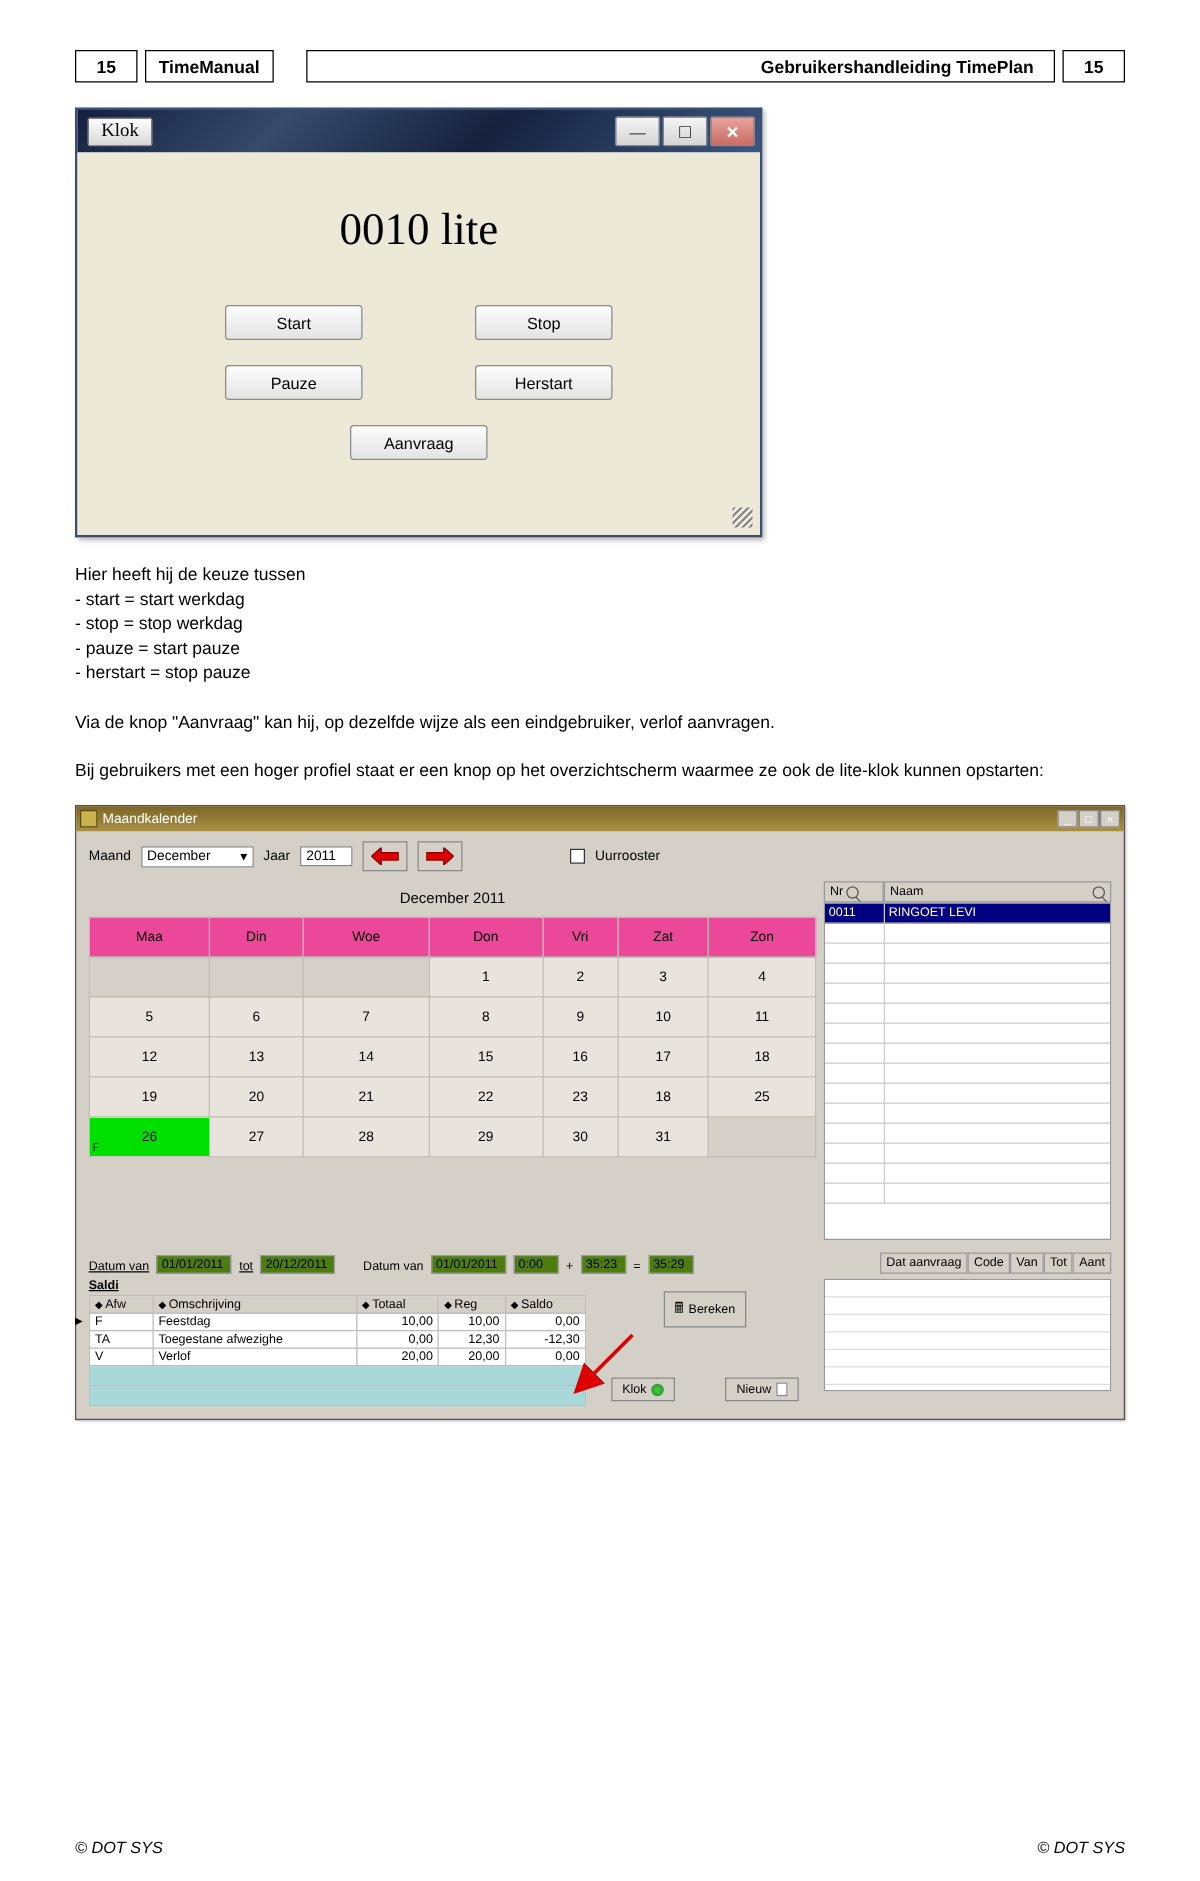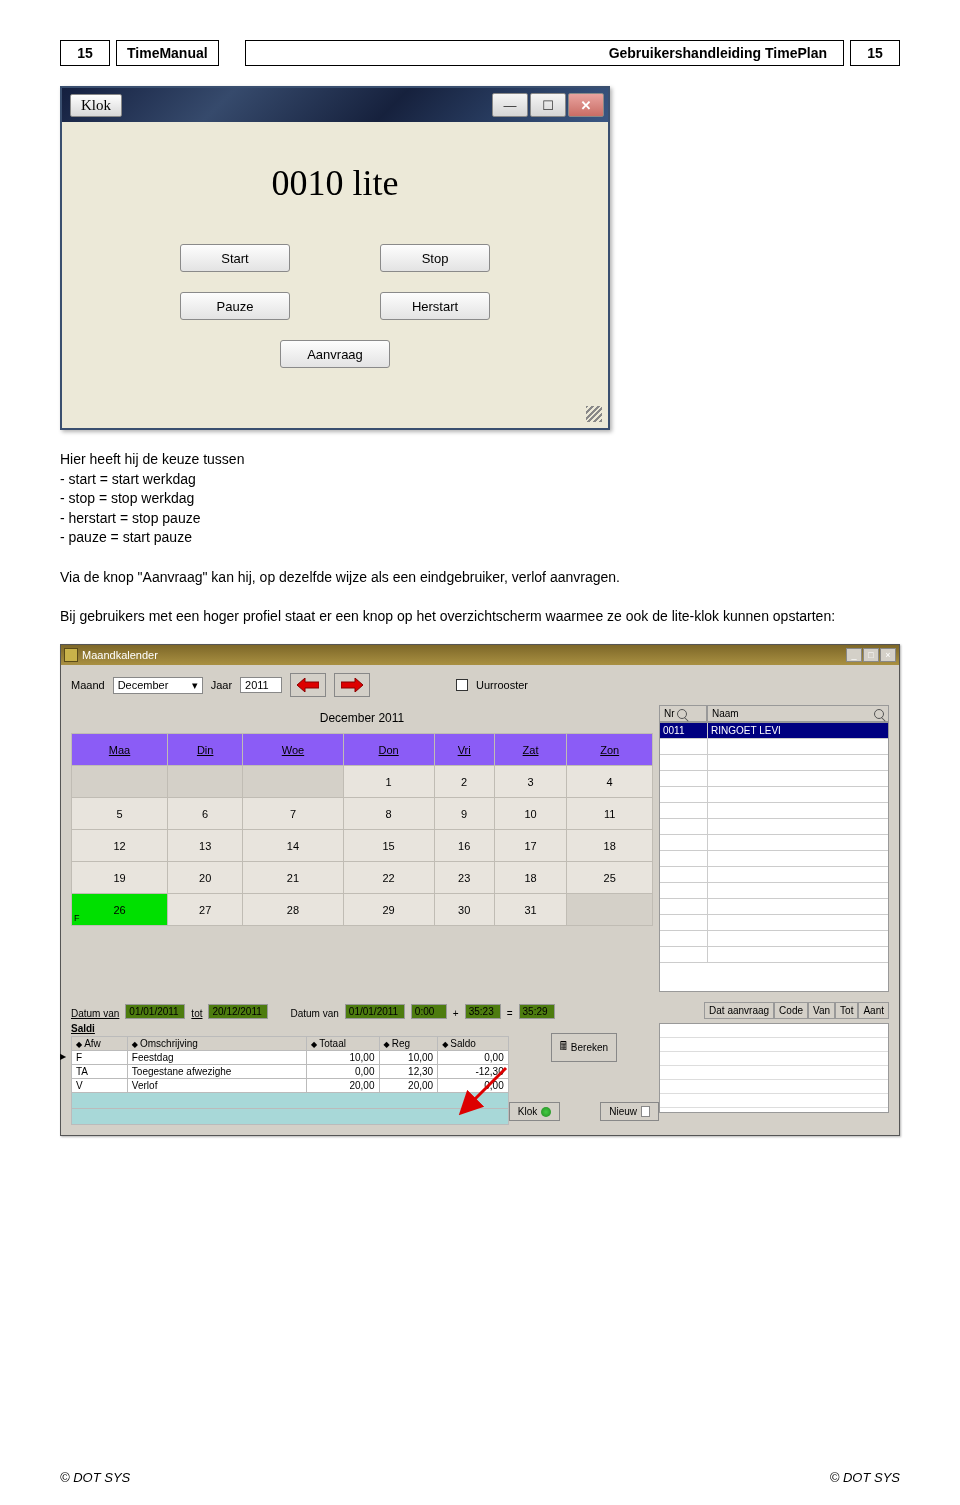--- a/index.html
+++ b/index.html
@@ -38,21 +38,21 @@
   .mk-label { font-size:11px; }
   .mk-dropdown { background:#fff; border:1px solid #888; padding:1px 4px; width:90px; display:flex; justify-content:space-between; align-items:center; }
   .mk-spinner { background:#fff; border:1px solid #888; padding:1px 4px; width:42px; }
   .mk-arrowbtn { width:36px; height:24px; border:1px solid #888; background:#d4d0c8; display:flex; align-items:center; justify-content:center; }
   .mk-checkbox { width:12px; height:12px; border:1px solid #333; background:#fff; display:inline-block; }
   .mk-main { display:flex; padding:0 10px 6px; gap:6px; }
   .mk-left { flex:1; }
   .cal-title { text-align:center; padding:6px 0 8px; font-size:12px; }
   .cal { width:100%; border-collapse:collapse; background:#e8e4dd; }
   .cal th, .cal td { border:1px solid #c0bcb4; height:32px; text-align:center; font-weight:normal; font-size:11px; }
-  .cal th { background:#8b5cf6;text-decoration:underline; }
+  .cal th { background:#ec4899; }
   .cal td.empty { background:#d4d0c8; }
   .cal td.today { background:#00e000; position:relative; }
   .cal td.today .f { position:absolute; left:2px; bottom:2px; font-size:9px; }
   .mk-right { width:230px; }
   .right-header { display:flex; background:#d4d0c8; }
   .right-header div { border:1px solid #999; padding:2px 4px; font-size:10px; display:flex; align-items:center; gap:2px; }
   .right-header .nr { width:48px; }
   .right-header .nm { flex:1; justify-content:center; }
   .mag { width:10px; height:10px; border:1px solid #555; border-radius:50%; position:relative; }
   .mag::after { content:''; position:absolute; width:5px; height:1px; background:#555; bottom:-2px; right:-3px; transform:rotate(45deg); }
@@ -63,21 +63,21 @@
   .right-row .c2 { flex:1; padding:2px 3px; border-bottom:1px solid #ccc; }
 
   .mk-mid { display:flex; padding:4px 10px; gap:6px; align-items:flex-end; font-size:10px; }
   .mk-mid .lbl { text-decoration:underline; }
   .mk-field { background:#4d7c0f; border:1px solid #999; padding:1px 3px; font-size:10px; }
   .mk-field.w60 { width:60px; }
   .mk-field.w36 { width:36px; }
   .mk-mid-right { margin-left:auto; display:flex; gap:0; }
   .mk-mid-right div { border:1px solid #999; padding:2px 4px; background:#d4d0c8; font-size:10px; }
 
-  .mk-bottom { display:flex; padding:0 10px 10px; gap:0; position:relative; }
+  .mk-bottom { display:flex; padding:0 10px 10px; gap:20px; position:relative; }
   .saldi-block { flex:1; }
   .saldi-title { font-weight:bold; font-size:10px; margin-bottom:2px; text-decoration:underline; }
   .saldi { width:100%; border-collapse:collapse; font-size:10px; background:#fff; border:1px solid #999; }
   .saldi th, .saldi td { border:1px solid #bbb; padding:1px 4px; text-align:left; }
   .saldi th { background:#d4d0c8; font-weight:normal; }
   .saldi th .diamond { display:inline-block; font-size:8px; margin-right:2px; }
   .saldi td.num { text-align:right; }
   .saldi tr.highlight td:first-child { position:relative; }
   .saldi tr.highlight td:first-child::before { content:'▶'; position:absolute; left:-12px; font-size:8px; }
   .saldi .stripe { background:#a8d8d8; height:16px; }
@@ -129,22 +129,22 @@
         <div class="klok-btn">Aanvraag</div>
       </div>
       <div class="corner"></div>
     </div>
   </div>
 
   <div class="body-text">
     <div>Hier heeft hij de keuze tussen</div>
     <div>- start = start werkdag</div>
     <div>- stop = stop werkdag</div>
+    <div>- pauze = start pauze</div>
     <div>- herstart = stop pauze</div>
-    <div>- pauze = start pauze</div>
     <br>
     <div>Via de knop "Aanvraag" kan hij, op dezelfde wijze als een eindgebruiker, verlof aanvragen.</div>
     <br>
     <div>Bij gebruikers met een hoger profiel staat er een knop op het overzichtscherm  waarmee ze ook de lite-klok kunnen opstarten:</div>
   </div>
 
   <div class="mk-window">
     <div class="mk-titlebar">
       <div class="mk-title-left">
         <div class="mk-title-icon"></div>

